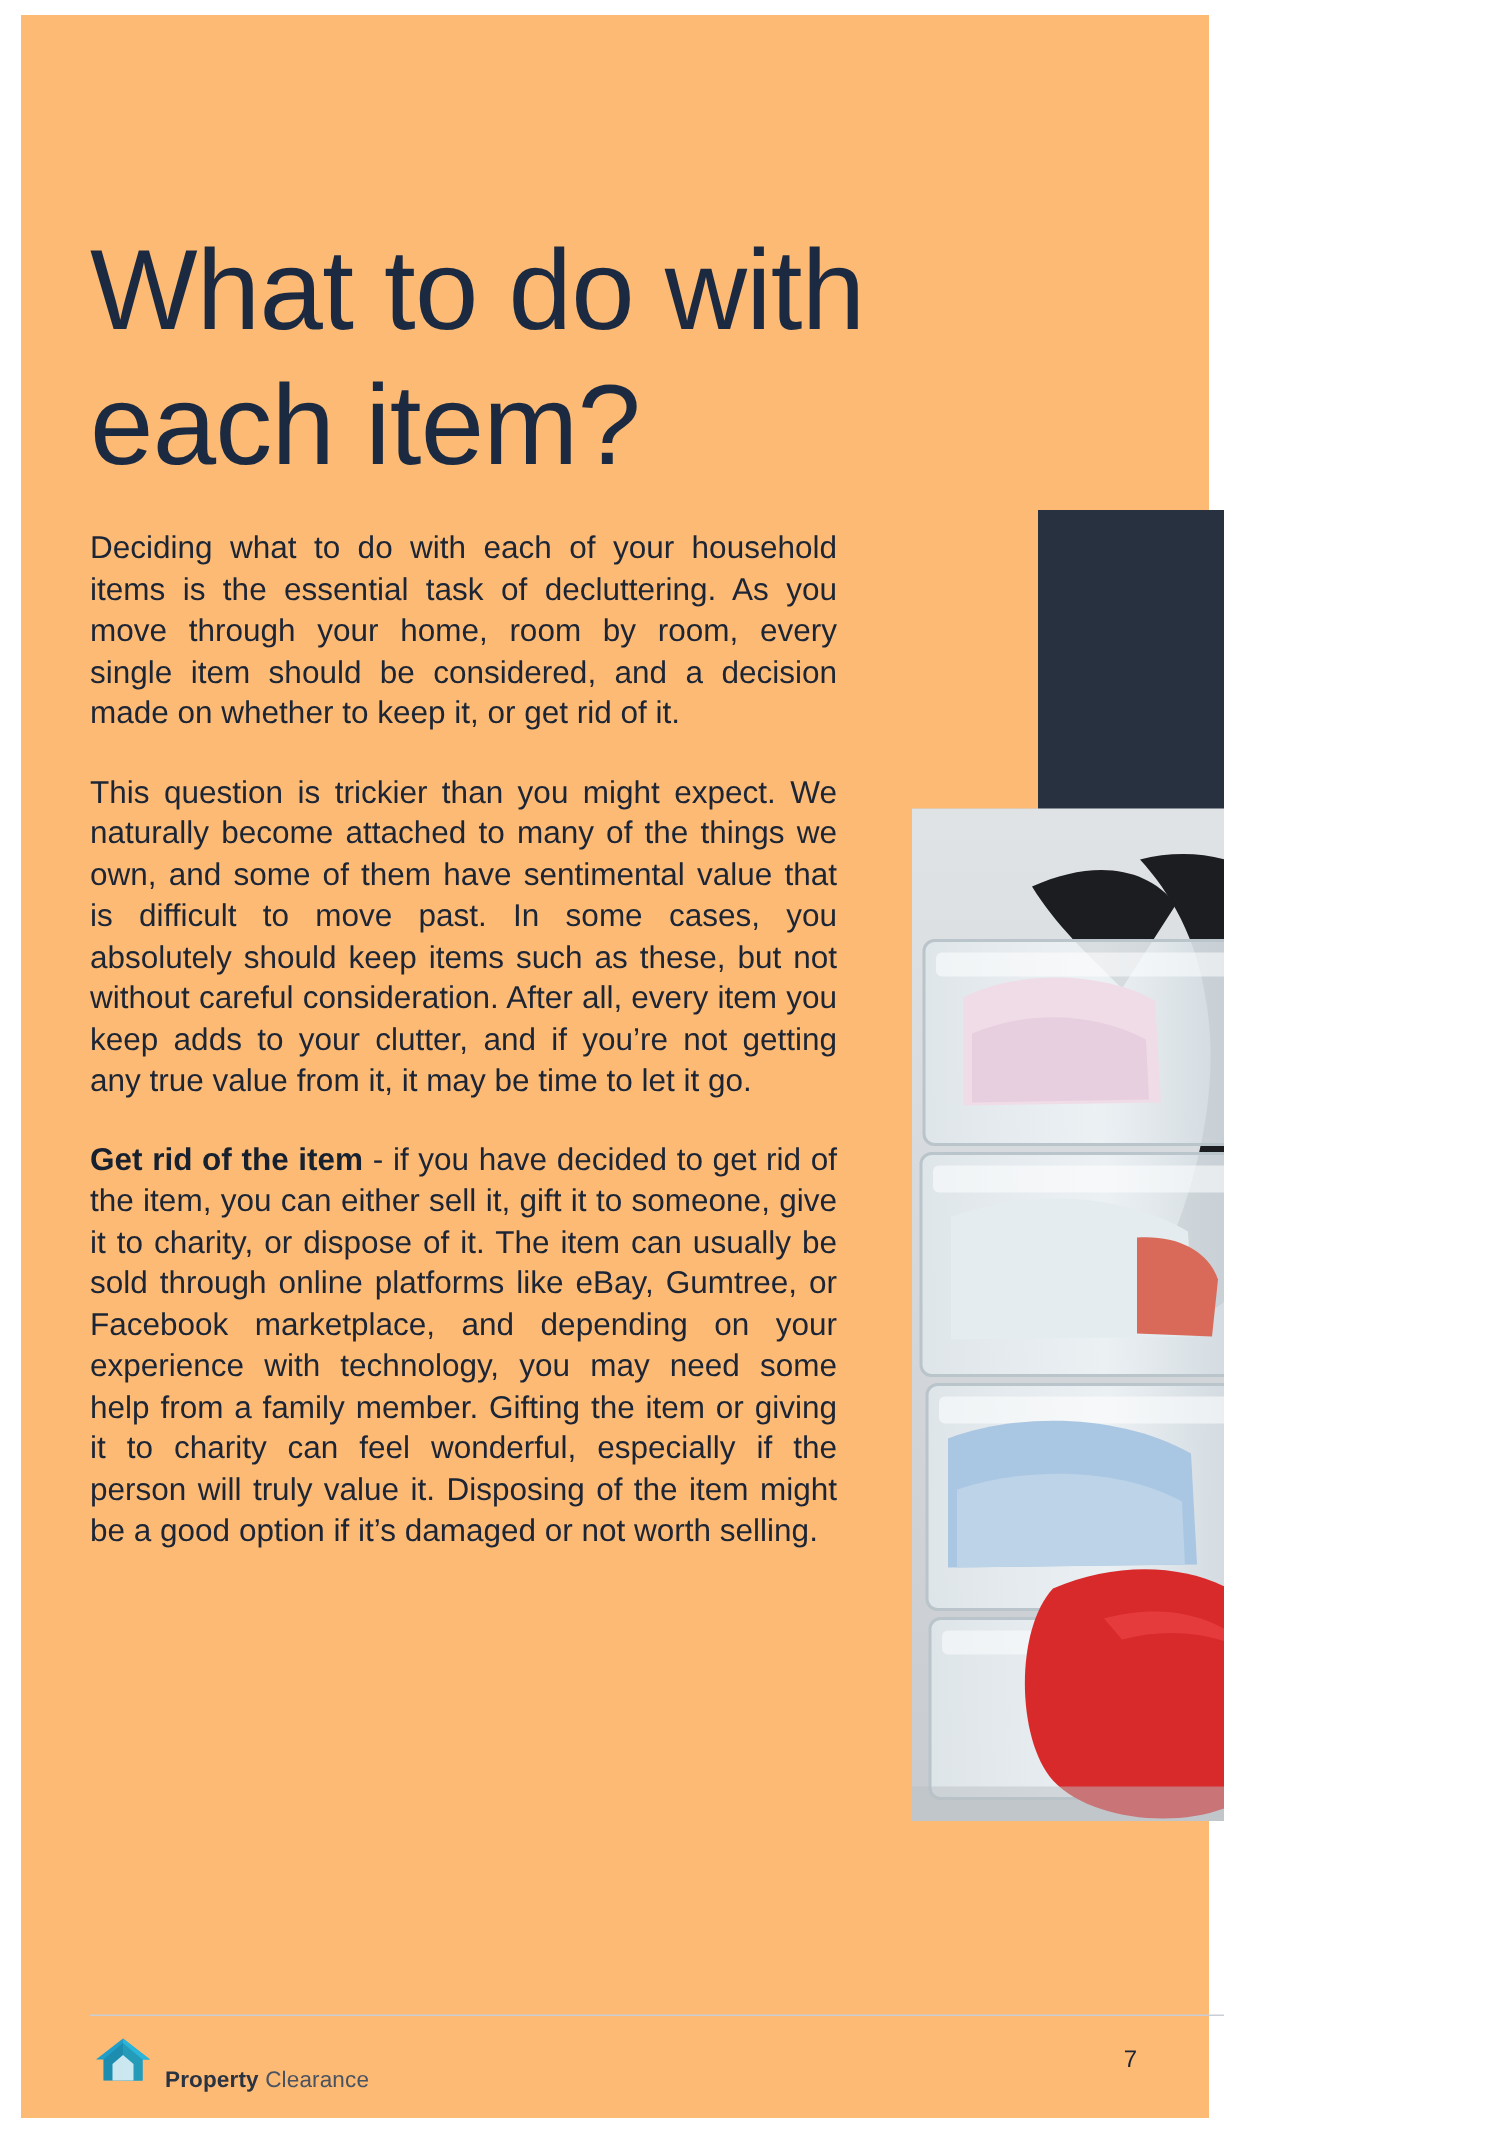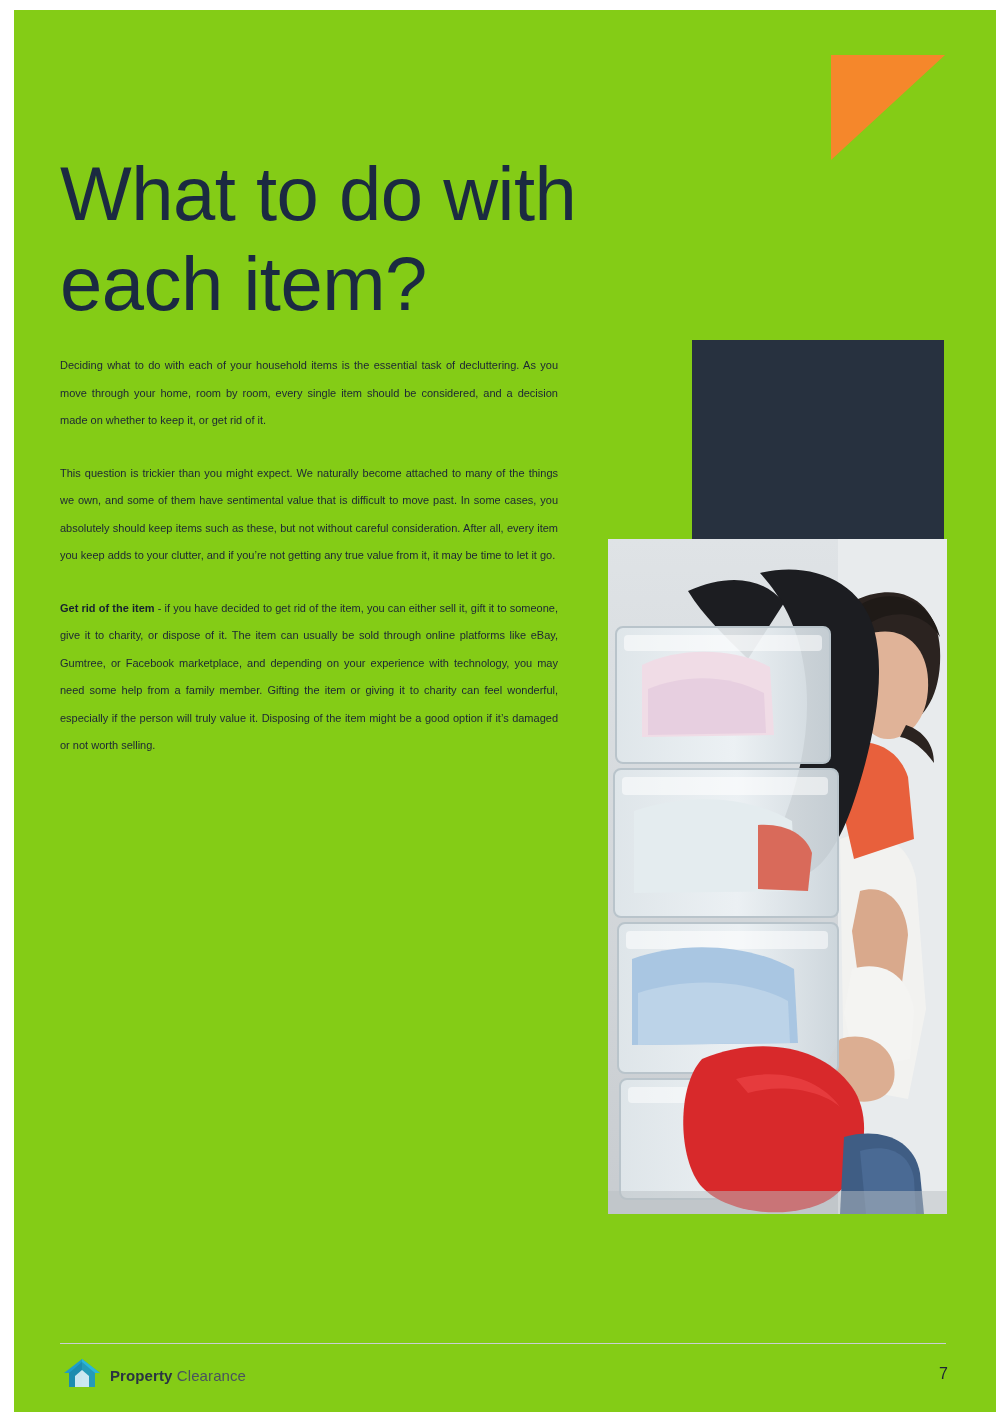--- a/index.html
+++ b/index.html
@@ -8,23 +8,23 @@
     background: #ffffff;
   }
   body {
     width: 1006px;
     height: 1422px;
     font-family: "Liberation Sans", sans-serif;
     overflow: hidden;
   }
   .page {
     position: relative;
-    width: 1006px;
+    width: 816px;
     height: 1422px;
-    background: #84cc16;
+    background: #fdba74;
     overflow: hidden;
   }
   
   .left-strip {
     position: absolute;
     left: 0; top: 0;
     width: 14px; height: 1422px;
     background: #ffffff;
   }
   .right-strip {
@@ -92,21 +92,21 @@
   }
   .photo svg { display: block; }
 
   
   .body-col {
     position: absolute;
     left: 60px;
     top: 352px;
     width: 498px;
     color: #1c2535;
-    font-size: 11px;
+    font-size: 21px;
     line-height: 27.5px;
   }
   .body-col p {
     margin: 0 0 25px 0;
     text-align: justify;
   }
   .body-col p.last { margin-bottom: 0; }
   .body-col b {
     font-weight: 700;
     color: #16202f;
@@ -119,21 +119,21 @@
     top: 1343px;
     width: 886px;
     height: 1px;
     background: #c9ced6;
   }
   .footer-logo {
     position: absolute;
     left: 62px;
     top: 1356px;
     display: flex;
-    align-items: center;
+    align-items: flex-end;
     gap: 8px;
   }
   .logo-text {
     font-size: 15px;
     color: #2a3342;
     letter-spacing: 0.1px;
   }
   .logo-text .bold { font-weight: 700; }
   .logo-text .light { font-weight: 400; color: #49525f; }
   .page-number {

